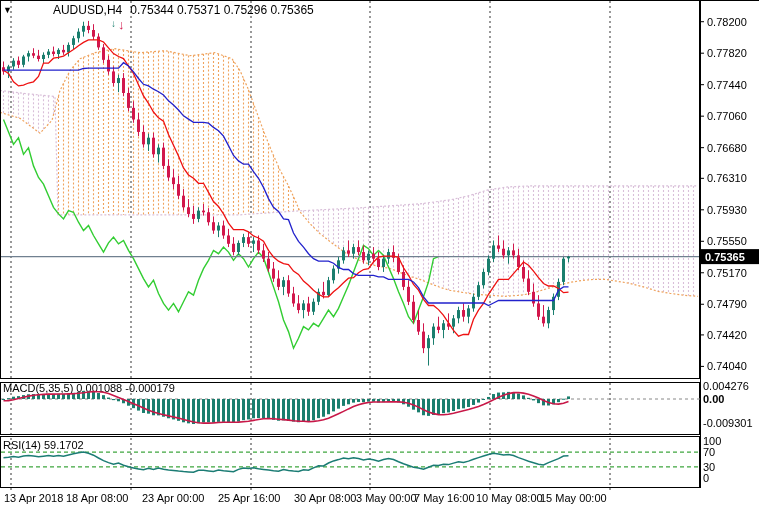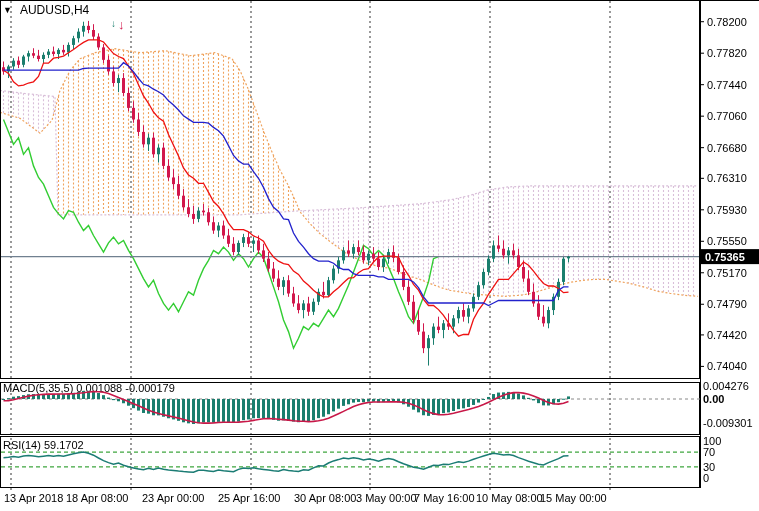--- a/index.html
+++ b/index.html
@@ -1,20 +1,20 @@
 <!DOCTYPE html>
 <html><head>
 <meta charset="utf-8">
 <style>
   html,body{margin:0;padding:0;background:#fff;font-family:"Liberation Sans",sans-serif;}
   #wrap{position:relative;width:759px;height:511px;background:#fff;overflow:hidden;}
   #chart-svg{position:absolute;left:0;top:0;}
   .title-bar{position:absolute;left:3px;top:3px;font-size:12px;color:#000;display:flex;gap:8px;align-items:baseline;z-index:5;}
   .title-bar .marker{font-size:9px;position:relative;top:-1px;}
-  .title-bar .sym{letter-spacing:0px;}
+  .title-bar .sym{letter-spacing:0px;margin-left:33px;}
 </style>
 </head>
 <body>
 
 <div id="wrap">
   <svg id="chart-svg" width="759" height="511" xmlns="http://www.w3.org/2000/svg">
       <defs>
         <clipPath id="mainClip">
           <rect x="1" y="1" width="698" height="376"></rect>
         </clipPath>
@@ -591,14 +591,15 @@
       <text x="356" y="502" font-size="11" fill="#000000" font-family="Liberation Sans, sans-serif">3 May 00:00</text>
       <text x="414" y="502" font-size="11" fill="#000000" font-family="Liberation Sans, sans-serif">7 May 16:00</text>
       <text x="476" y="502" font-size="11" fill="#000000" font-family="Liberation Sans, sans-serif">10 May 08:00</text>
       <text x="540" y="502" font-size="11" fill="#000000" font-family="Liberation Sans, sans-serif">15 May 00:00</text>
       <text x="111" y="27" font-size="10" fill="#1A7E6E" font-family="Liberation Sans, sans-serif">↓</text>
       <text x="118" y="29" font-size="13" fill="#D2174C" font-family="Liberation Sans, sans-serif">↓</text>
     </svg>
   <div class="title-bar">
     <span class="marker">▼</span>
     <span class="sym">AUDUSD,H4</span>
+    <span class="vals">0.75344 0.75371 0.75296 0.75365</span>
   </div>
 </div>
 
 </body></html>

